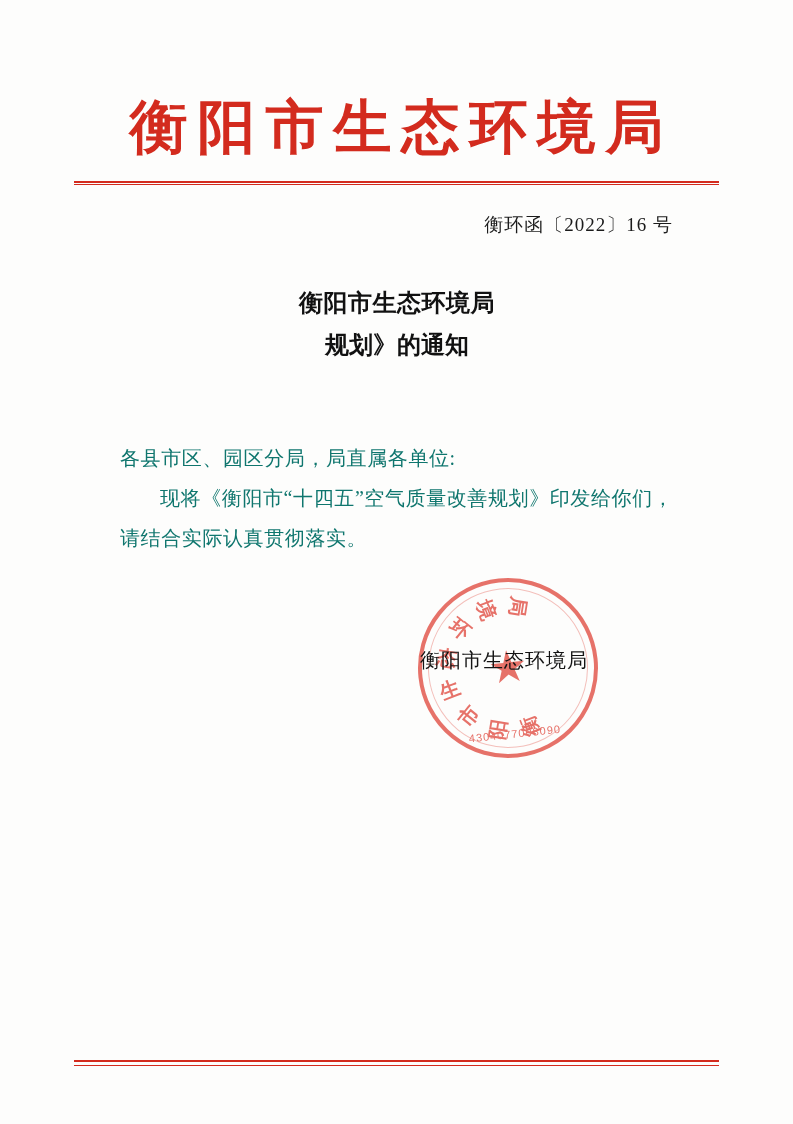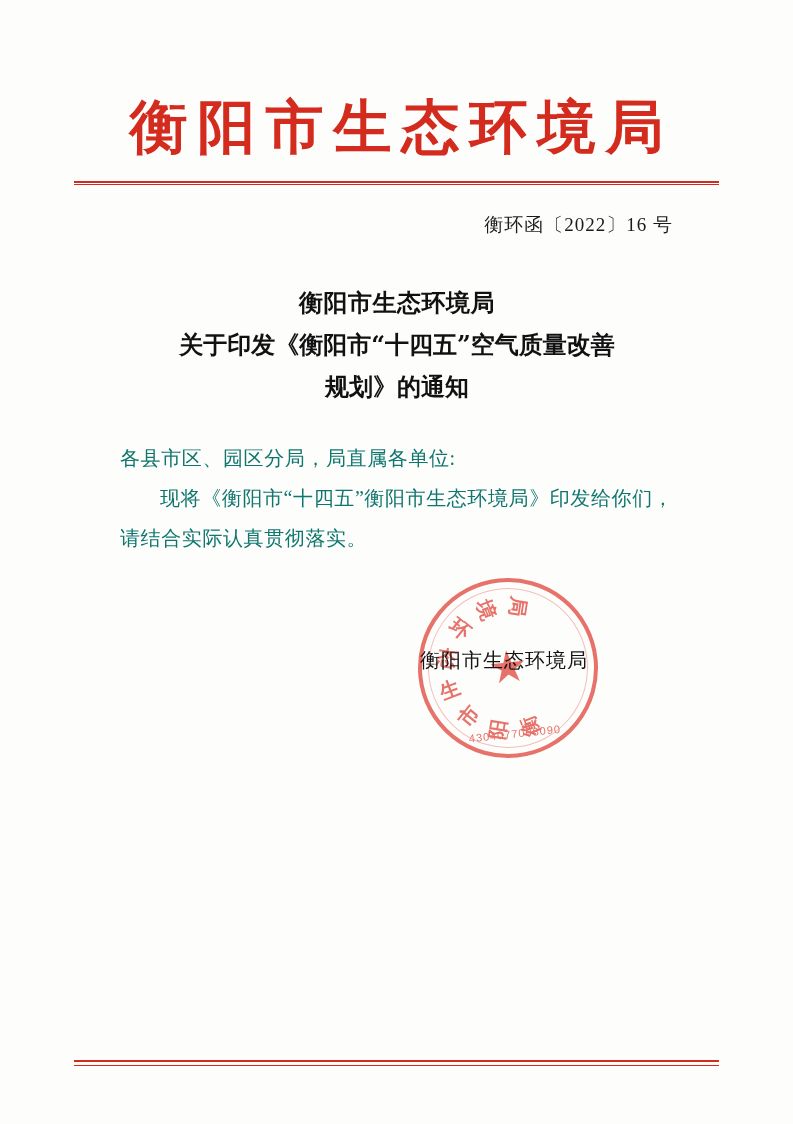--- a/index.html
+++ b/index.html
@@ -190,27 +190,26 @@
   </div>
   <div class="rule-double">
     <div class="r1"></div>
     <div class="r2"></div>
   </div>
 
   <div class="doc-number">衡环函〔2022〕16 号</div>
 
   <div class="title-block">
     <div class="title-line-1">衡阳市生态环境局</div>
-    <div class="title-line-2">关于印发《衡阳市“十四五”空气质量改善</div>
     <div class="title-line-3">规划》的通知</div>
   </div>
 
   <div class="body-text">
     <p>各县市区、园区分局，局直属各单位:</p>
-    <p class="indent">现将《衡阳市“十四五”衡阳市生态环境局》印发给你们，请结合实际认真贯彻落实。</p>
+    <p class="indent">现将《衡阳市“十四五”空气质量改善规划》印发给你们，请结合实际认真贯彻落实。</p>
   </div>
 
   <div class="seal">
     <div class="seal-arc-text" id="seal-arc">
         <span style="transform: rotate(-195deg) translate(0px, -62px) rotate(90deg) translate(-50%, -50%);">衡</span>
         <span style="transform: rotate(-165deg) translate(0px, -62px) rotate(90deg) translate(-50%, -50%);">阳</span>
         <span style="transform: rotate(-135deg) translate(0px, -62px) rotate(90deg) translate(-50%, -50%);">市</span>
         <span style="transform: rotate(-105deg) translate(0px, -62px) rotate(90deg) translate(-50%, -50%);">生</span>
         <span style="transform: rotate(-75deg) translate(0px, -62px) rotate(90deg) translate(-50%, -50%);">态</span>
         <span style="transform: rotate(-45deg) translate(0px, -62px) rotate(90deg) translate(-50%, -50%);">环</span>

